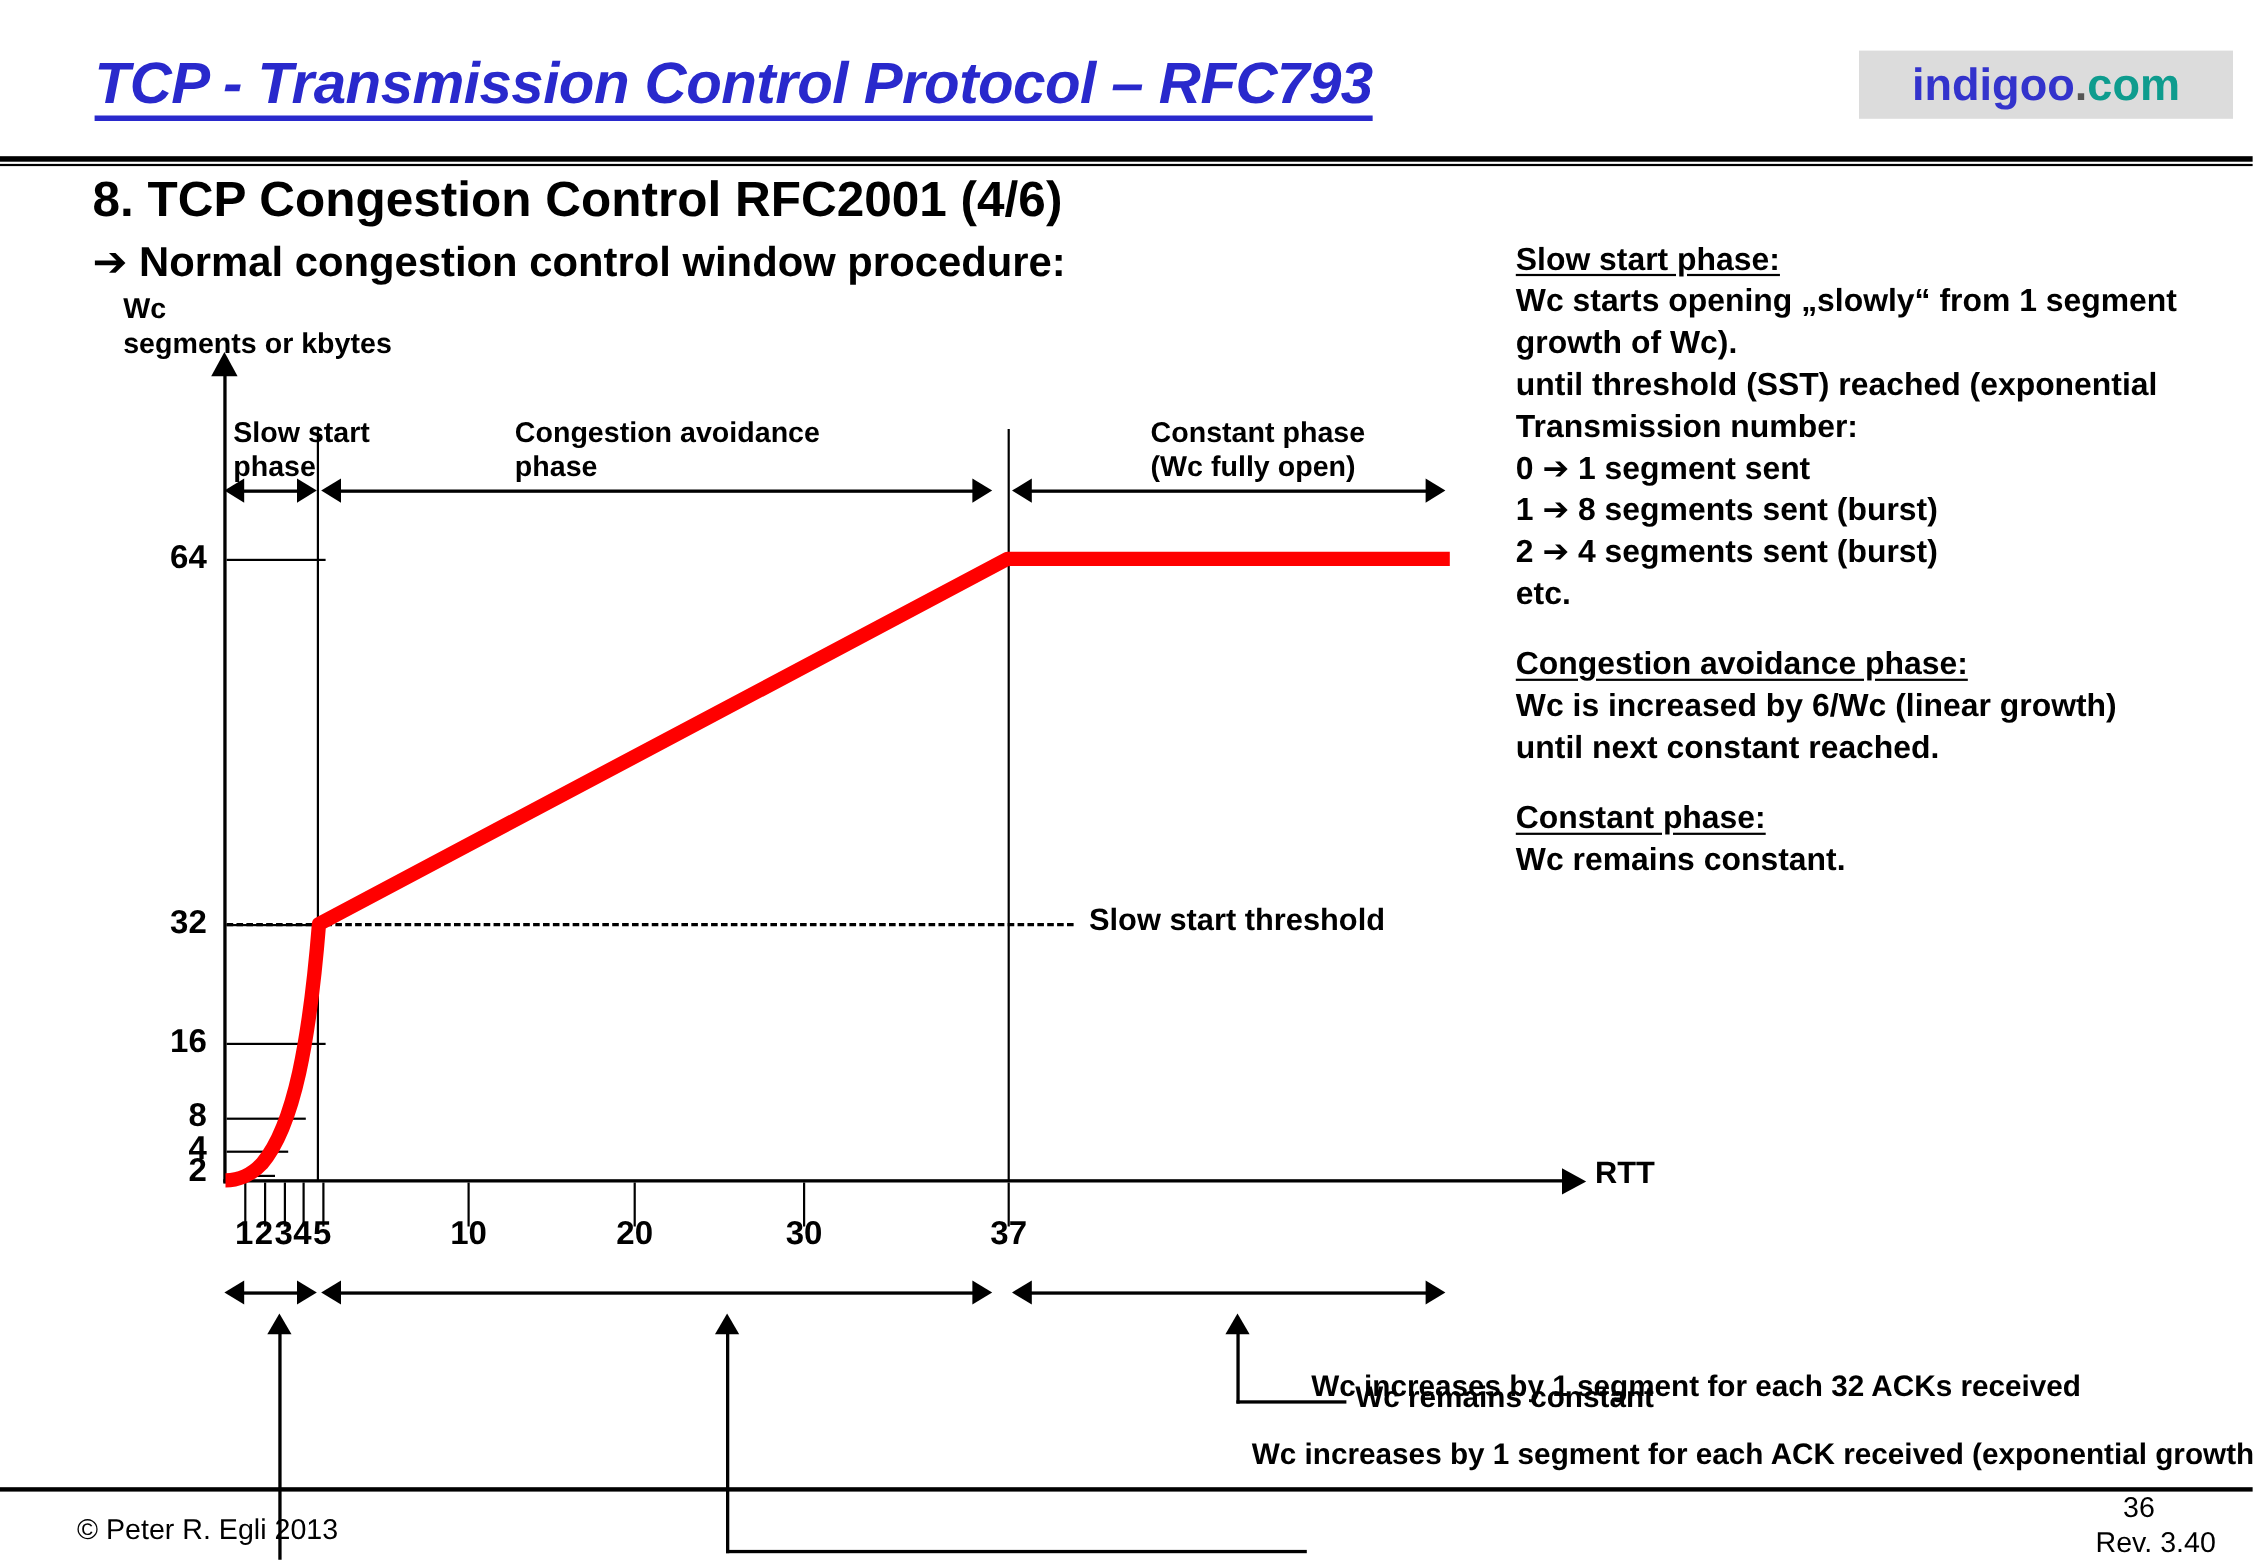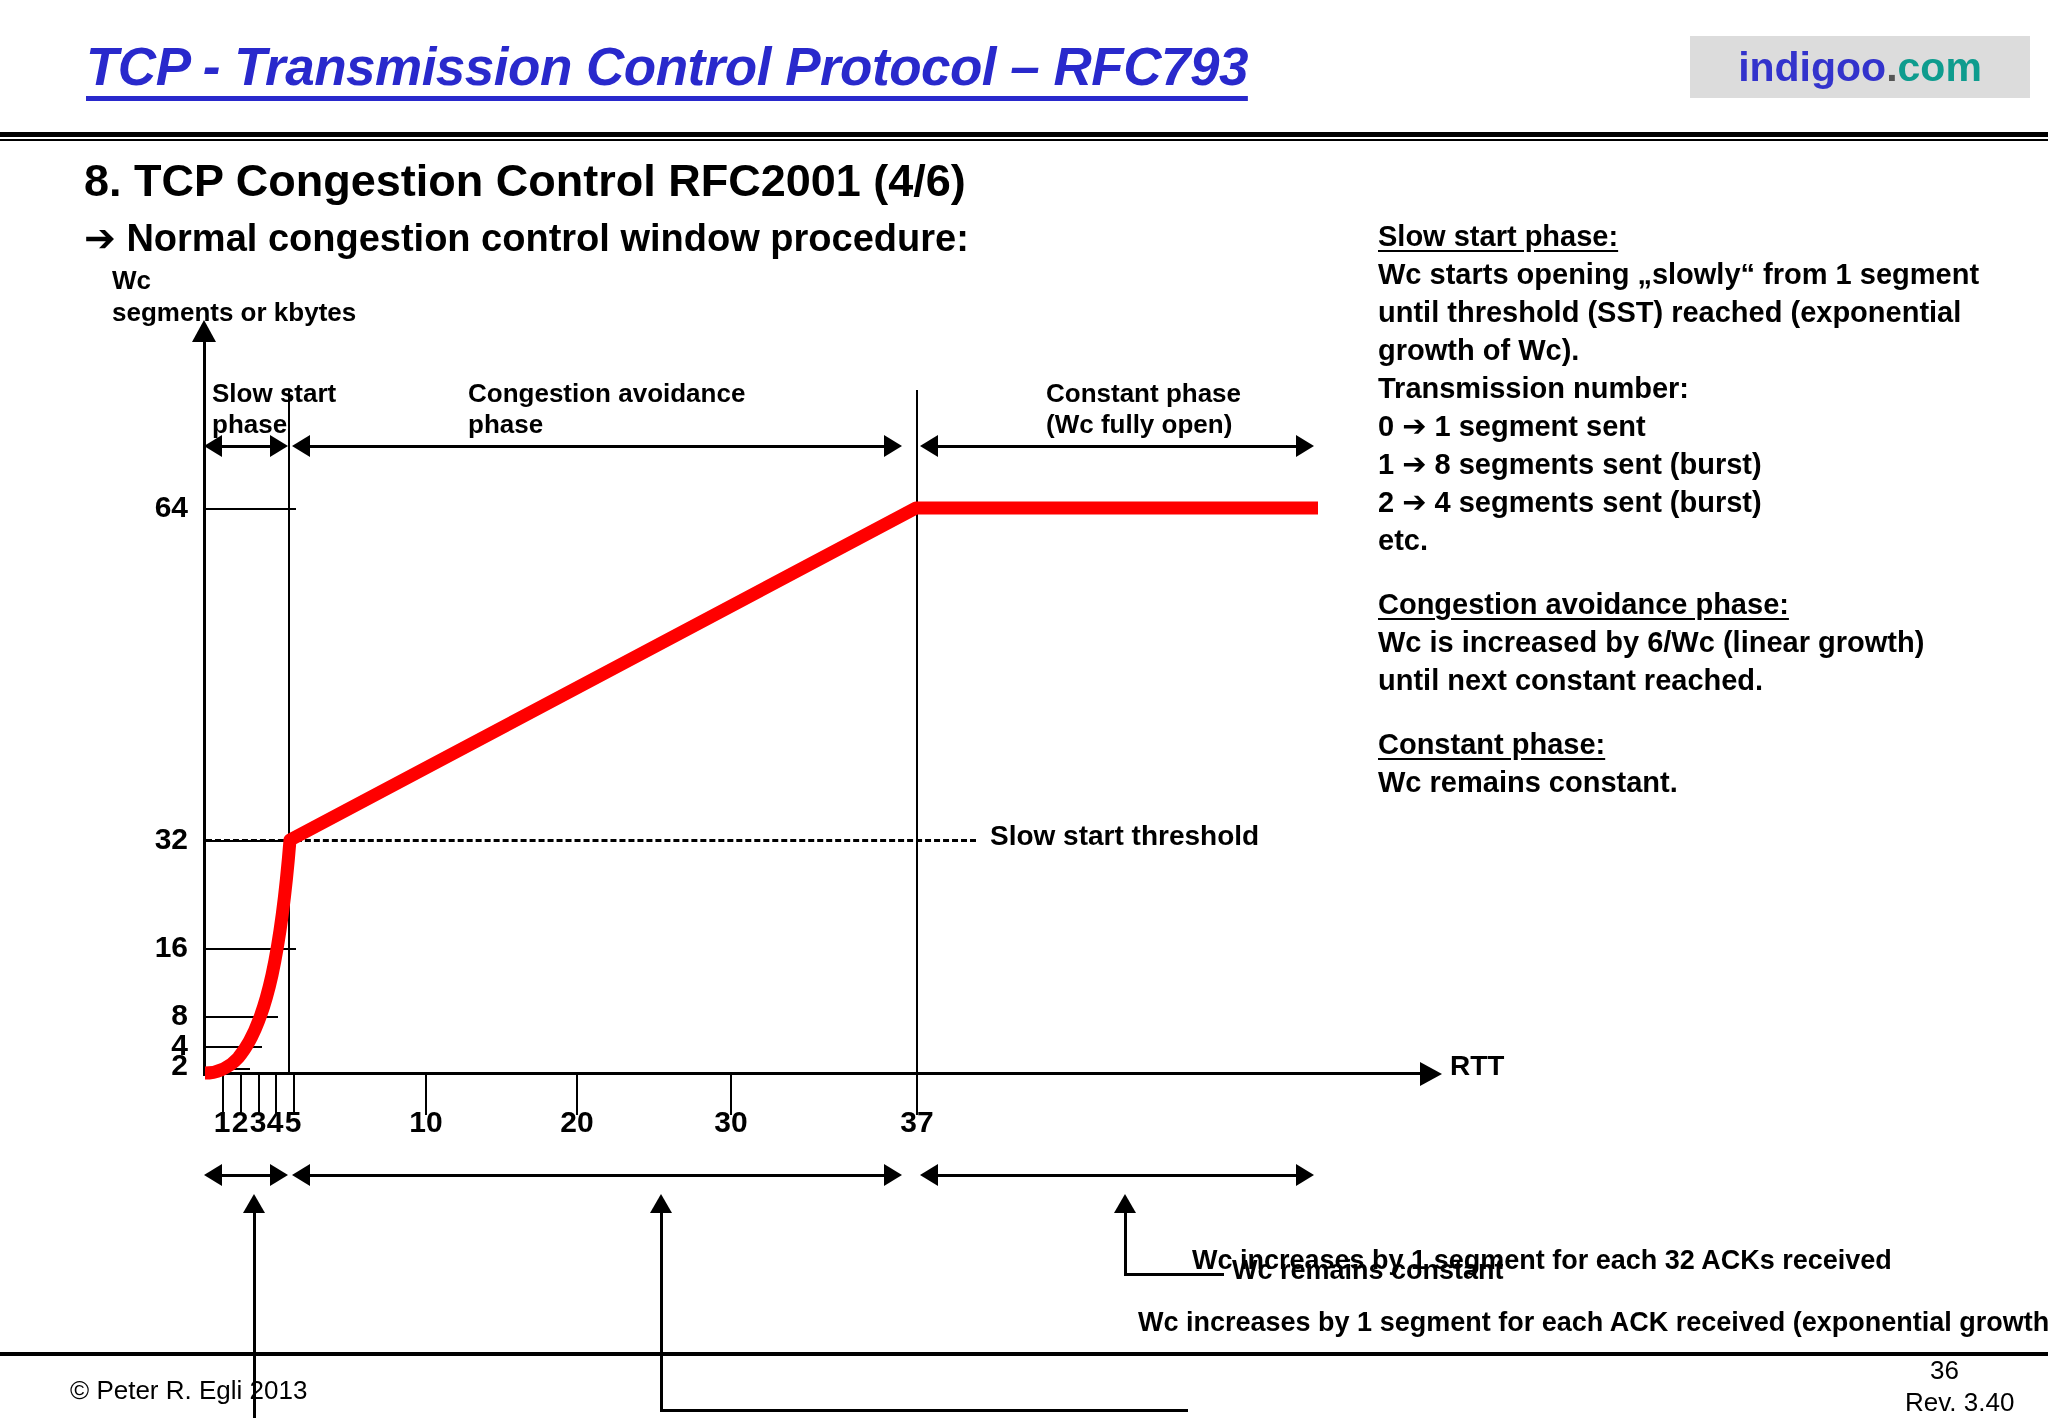--- a/index.html
+++ b/index.html
@@ -4,21 +4,21 @@
 <style>
   html,body{margin:0;padding:0;background:#fff;}
   body{
     width:2048px;height:1418px;position:relative;overflow:hidden;
     font-family:"Liberation Sans","DejaVu Sans",sans-serif;
     color:#000;
   }
   .abs{position:absolute;}
 
   
-  #header{left:0;top:6px;width:2048px;height:163px;}
+  #header{left:0;top:16px;width:2048px;height:163px;}
   #header-title{
     left:86px;top:30px;
     font-size:53px;font-weight:bold;font-style:italic;
     color:#2929CC;text-decoration:underline;
     text-underline-offset:11px;letter-spacing:-0.5px;white-space:nowrap;
   }
   #logo-box{
     left:1690px;top:30px;width:340px;height:62px;background:#DCDCDC;
     display:flex;align-items:center;justify-content:center;
   }
@@ -240,22 +240,22 @@
 
 <div class="abs callout-up" style="left:243px;top:1194px;"></div>
 <div class="abs callout-v" style="left:253px;top:1212px;height:312px;"></div>
 
 <div class="abs callout-text" style="left:1138px;top:1307px;">Wc increases by 1 segment for each ACK received (exponential growth)</div>
 
 <div class="abs" id="explain">
 
   <p class="hdr">Slow start phase:</p>
   <p>Wc starts opening „slowly“ from 1 segment</p>
+  <p>growth of Wc).</p>
   <p>until threshold (SST) reached (exponential</p>
-  <p>growth of Wc).</p>
   <p>Transmission number:</p>
   <p>0 ➔ 1 segment sent</p>
   <p>1 ➔ 8 segments sent (burst)</p>
   <p>2 ➔ 4 segments sent (burst)</p>
   <p>etc.</p>
 
   <div class="gap"></div>
 
   <p class="hdr">Congestion avoidance phase:</p>
   <p>Wc is increased by 6/Wc (linear growth)</p>

